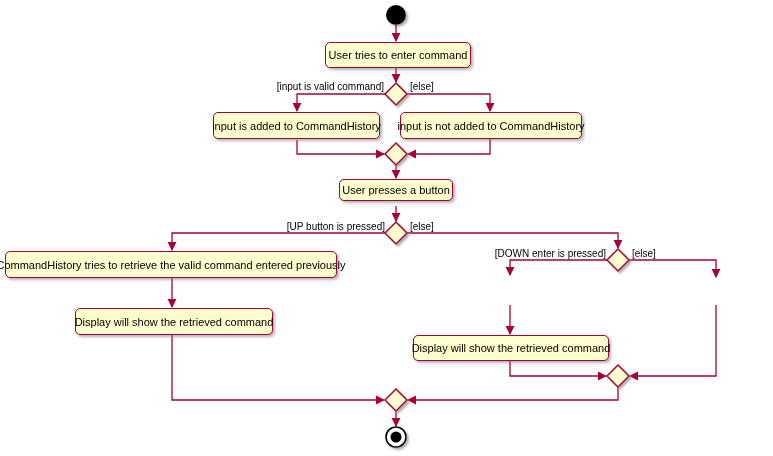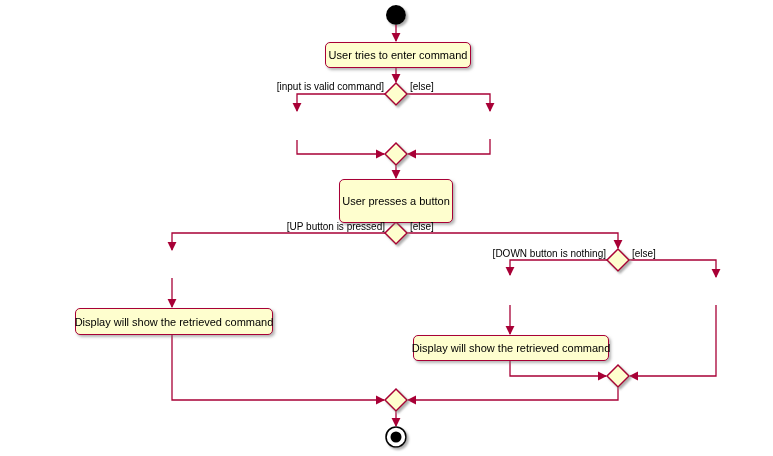--- a/index.html
+++ b/index.html
@@ -41,21 +41,21 @@
     font-size: 10px;
     color: #000000;
     white-space: nowrap;
     z-index: 2;
     line-height: 1.1;
   }
   
   #act-enter         { left: 325px; top: 42px;  width: 146px; height: 26px; }
   #act-added         { left: 213px; top: 112px; width: 167px; height: 27px; }
   #act-not-added     { left: 400px; top: 112px; width: 182px; height: 27px; }
-  #act-press         { left: 339px; top: 179px; width: 114px; height: 44px; }
+  #act-press         { left: 339px; top: 179px; width: 114px; height: 22px; }
   #act-retrieve-prev { left: 5px;   top: 251px; width: 332px; height: 27px; }
   #act-display-left  { left: 75px;  top: 308px; width: 198px; height: 27px; }
   #act-retrieve-next { left: 358px; top: 276px; width: 304px; height: 29px; }
   #act-nothing       { left: 670px; top: 278px; width: 92px;  height: 27px; }
   #act-display-right { left: 413px; top: 335px; width: 196px; height: 26px; }
   
   #guard-input-valid { right: 389px; top: 81px;  text-align: left; }
   #guard-input-else  { left: 410px;  top: 81px; }
   #guard-up          { right: 388px; top: 221px; text-align: right; padding-left: 32px; }
   #guard-up-else     { left: 410px;  top: 221px; }
@@ -110,24 +110,27 @@
       <polygon points="396,389 407,400 396,411 385,400"></polygon>
     </g>
 
     <g filter="url(#shadow)">
       <circle cx="396" cy="437" r="10" fill="#FFFFFF" stroke="#000000" stroke-width="1.6"></circle>
       <circle cx="396" cy="437" r="5.5" fill="#000000"></circle>
     </g>
   </svg>
 
   <div class="activity" id="act-enter">User tries to enter command</div>
+  <div class="activity" id="act-added">input is added to CommandHistory</div>
+  <div class="activity" id="act-not-added">input is not added to CommandHistory</div>
   <div class="activity" id="act-press">User presses a button</div>
+  <div class="activity" id="act-retrieve-prev">CommandHistory tries to retrieve the valid command entered previously</div>
   <div class="activity" id="act-display-left">Display will show the retrieved command</div>
   <div class="activity" id="act-display-right">Display will show the retrieved command</div>
 
   <span class="guard" id="guard-input-valid">[input is valid command]</span>
   <span class="guard" id="guard-input-else">[else]</span>
   <span class="guard" id="guard-up">[UP button is pressed]</span>
   <span class="guard" id="guard-up-else">[else]</span>
-  <span class="guard" id="guard-down">[DOWN button is nothing]</span>
+  <span class="guard" id="guard-down">[DOWN enter is pressed]</span>
   <span class="guard" id="guard-down-else">[else]</span>
 
 </div>
 
 </body></html>

